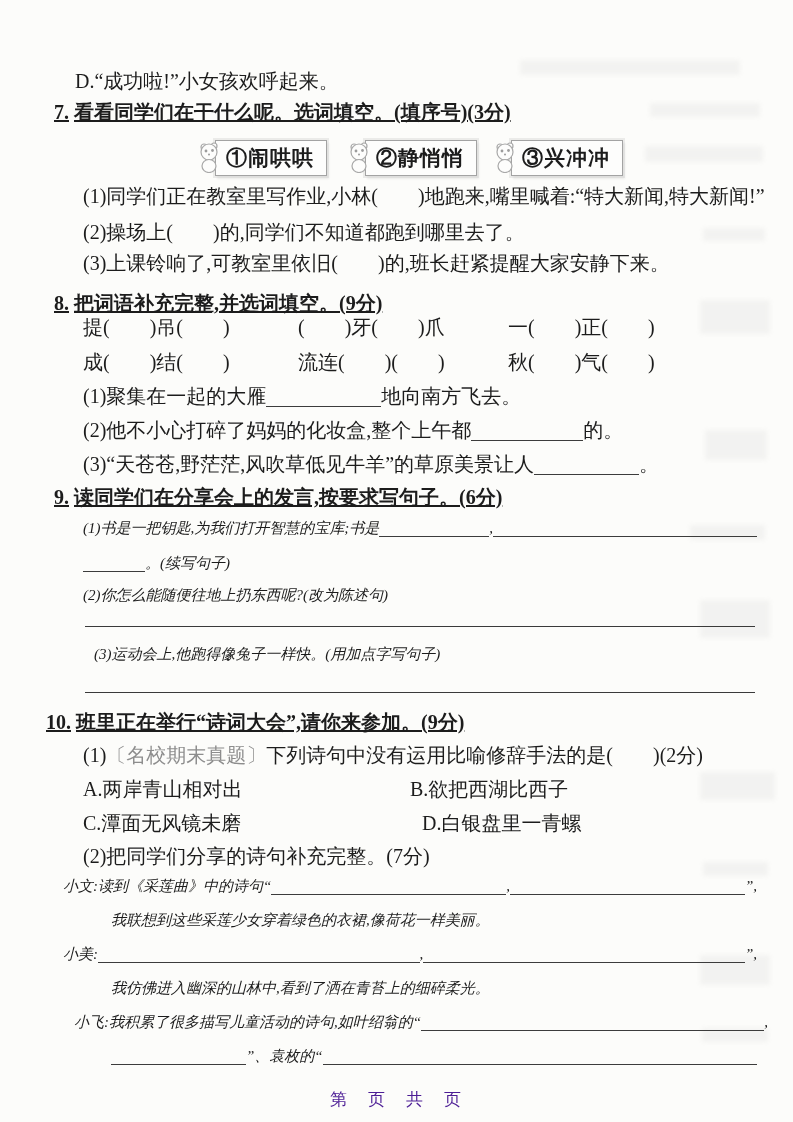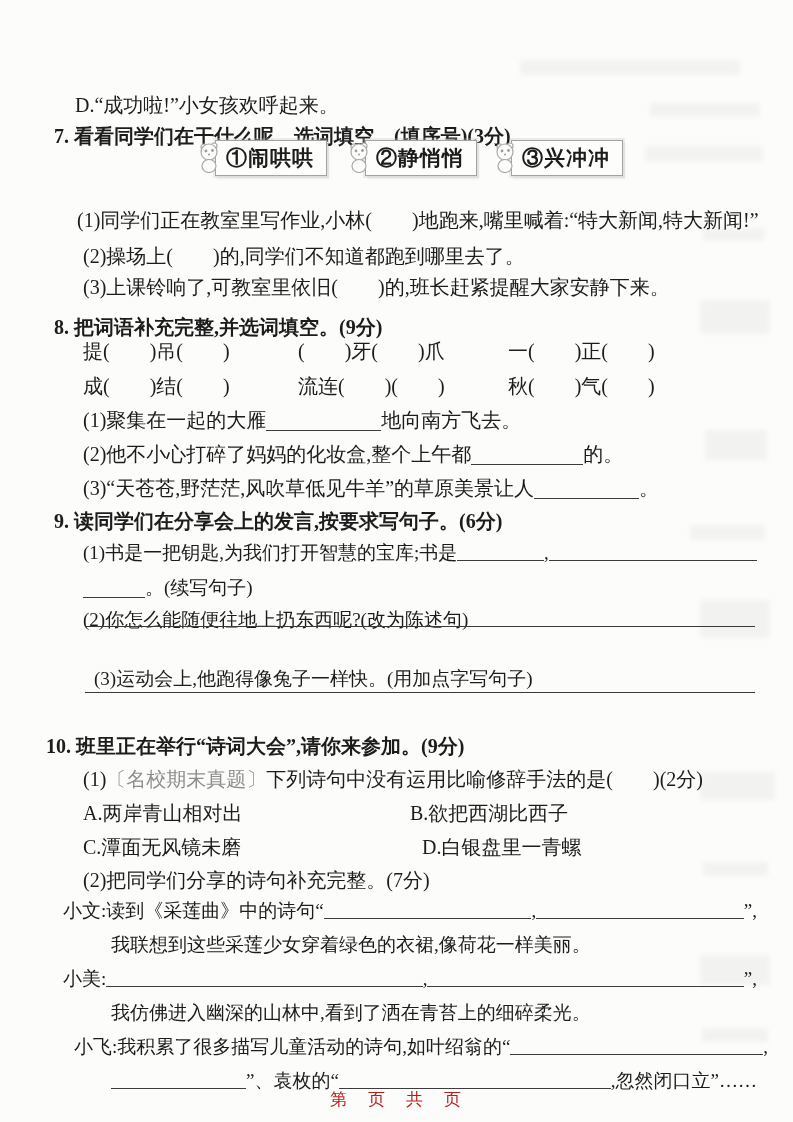--- a/index.html
+++ b/index.html
@@ -10,25 +10,24 @@
     background:#fcfcfa;
     font-family:"Liberation Serif","DejaVu Serif",serif;
     color:#1c1c1c;
     overflow:hidden;
   }
   .line {
     position:absolute;
     font-size:20px;
     line-height:27px;
     white-space:nowrap;
-    margin-top:24px;
-  }
-  .stem { font-weight:700; }
+  }
+  .stem { font-weight:700;text-decoration:underline; }
   .stem .qnum { font-weight:700; margin-right:5px; }
-  .kai { font-size:19px; }
+  .kai { font-style:italic; font-size:15px; }
   
   .word-box {
     position:absolute;
     height:30px;
     padding:2px 12px 2px 10px;
     border:1px solid #a3a3a3;
     background:#fdfdfc;
     box-shadow:0 0 0 2px rgba(195,195,195,0.30), 2px 3px 2px rgba(0,0,0,0.07);
     font-weight:700;
     font-size:21px;
@@ -69,21 +68,21 @@
     font-size:11px; color:#222;
   }
   .tag-gray { color:#8d8d8d; }
   .footer {
     position:absolute;
     left:0; width:100%;
     text-align:center;
     font-family:"Liberation Sans","DejaVu Sans",sans-serif;
     font-size:17px;
     letter-spacing:2px;
-    color:#b91c1c;
+    color:#4c1d95;
   }
   
   .ghost {
     position:absolute;
     background:#b2b2b2;
     opacity:0.12;
     filter:blur(2px);
     border-radius:2px;
     pointer-events:none;
   }
@@ -160,21 +159,21 @@
         <g fill="#9c9c9c">
             <circle cx="9" cy="10" r="1.4"></circle>
             <circle cx="15.5" cy="9.5" r="1.4"></circle>
             <circle cx="12" cy="13.5" r="1"></circle>
           </g>
       </svg>
     </span>
     <span>③兴冲冲</span>
   </div>
 
-  <div class="line" style="left:77px;top:183px">(1)同学们正在教室里写作业,小林(　　)地跑来,嘴里喊着:“特大新闻,特大新闻!”</div>
+  <div class="line" style="left:83px;top:183px">(1)同学们正在教室里写作业,小林(　　)地跑来,嘴里喊着:“特大新闻,特大新闻!”</div>
   <div class="line" style="left:83px;top:219px">(2)操场上(　　)的,同学们不知道都跑到哪里去了。</div>
   <div class="line" style="left:83px;top:250px">(3)上课铃响了,可教室里依旧(　　)的,班长赶紧提醒大家安静下来。</div>
 
   <div class="line stem" style="left:54px;top:290px">
     <span class="qnum">8.</span><span>把词语补充完整,并选词填空。(9分)</span>
   </div>
 
   <div class="line" style="left:0;top:314px;width:793px">
     <span style="position:absolute;left:83px">提(　　)吊(　　)</span>
     <span style="position:absolute;left:298px">(　　)牙(　　)爪</span>
@@ -259,18 +258,17 @@
   <div class="line kai flexline" style="left:74px;top:1009px;width:694px">
     <span class="seg">小飞:</span>
     <span class="seg">我积累了很多描写儿童活动的诗句,如叶绍翁的“</span>
     <div class="fblank" style="flex:1"></div>
     <span class="seg">,</span>
   </div>
   <div class="line kai flexline" style="left:111px;top:1043px;width:646px">
     <div class="fblank" style="width:135px"></div>
     <span class="seg">”、袁枚的“</span>
     <div class="fblank" style="flex:1"></div>
-    <span class="seg">,忽然闭口立”……</span>
   </div>
 
   <div class="footer" style="top:1088px">第　页　共　页</div>
 
 </div>
 
 </body></html>

